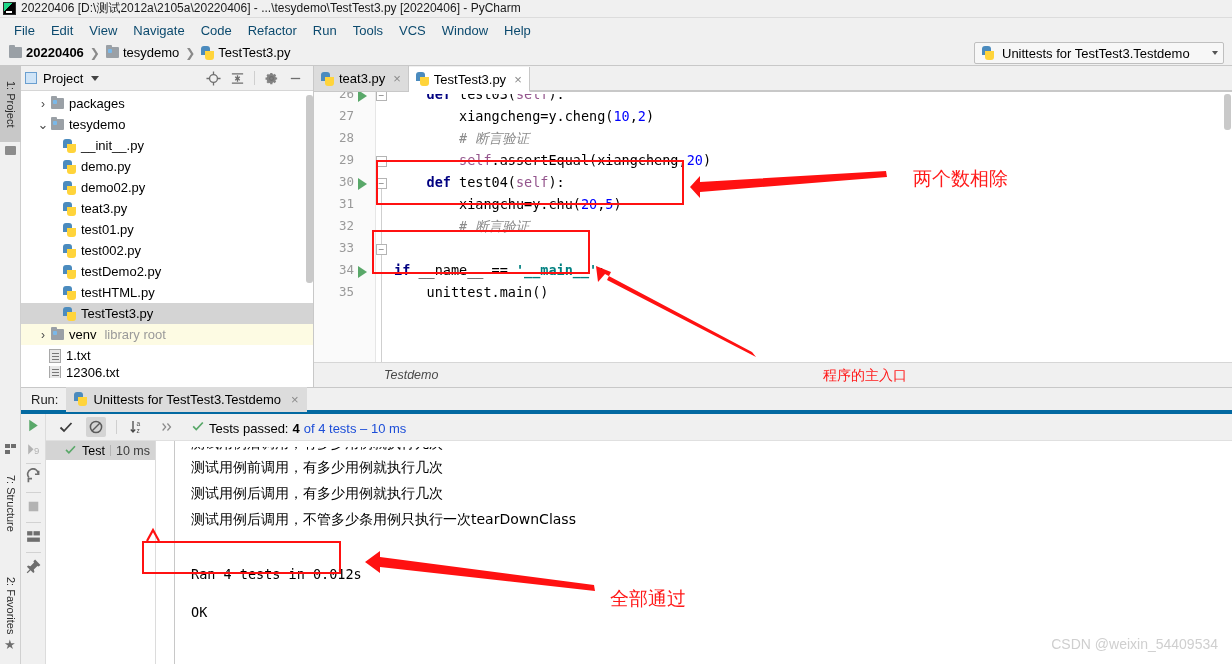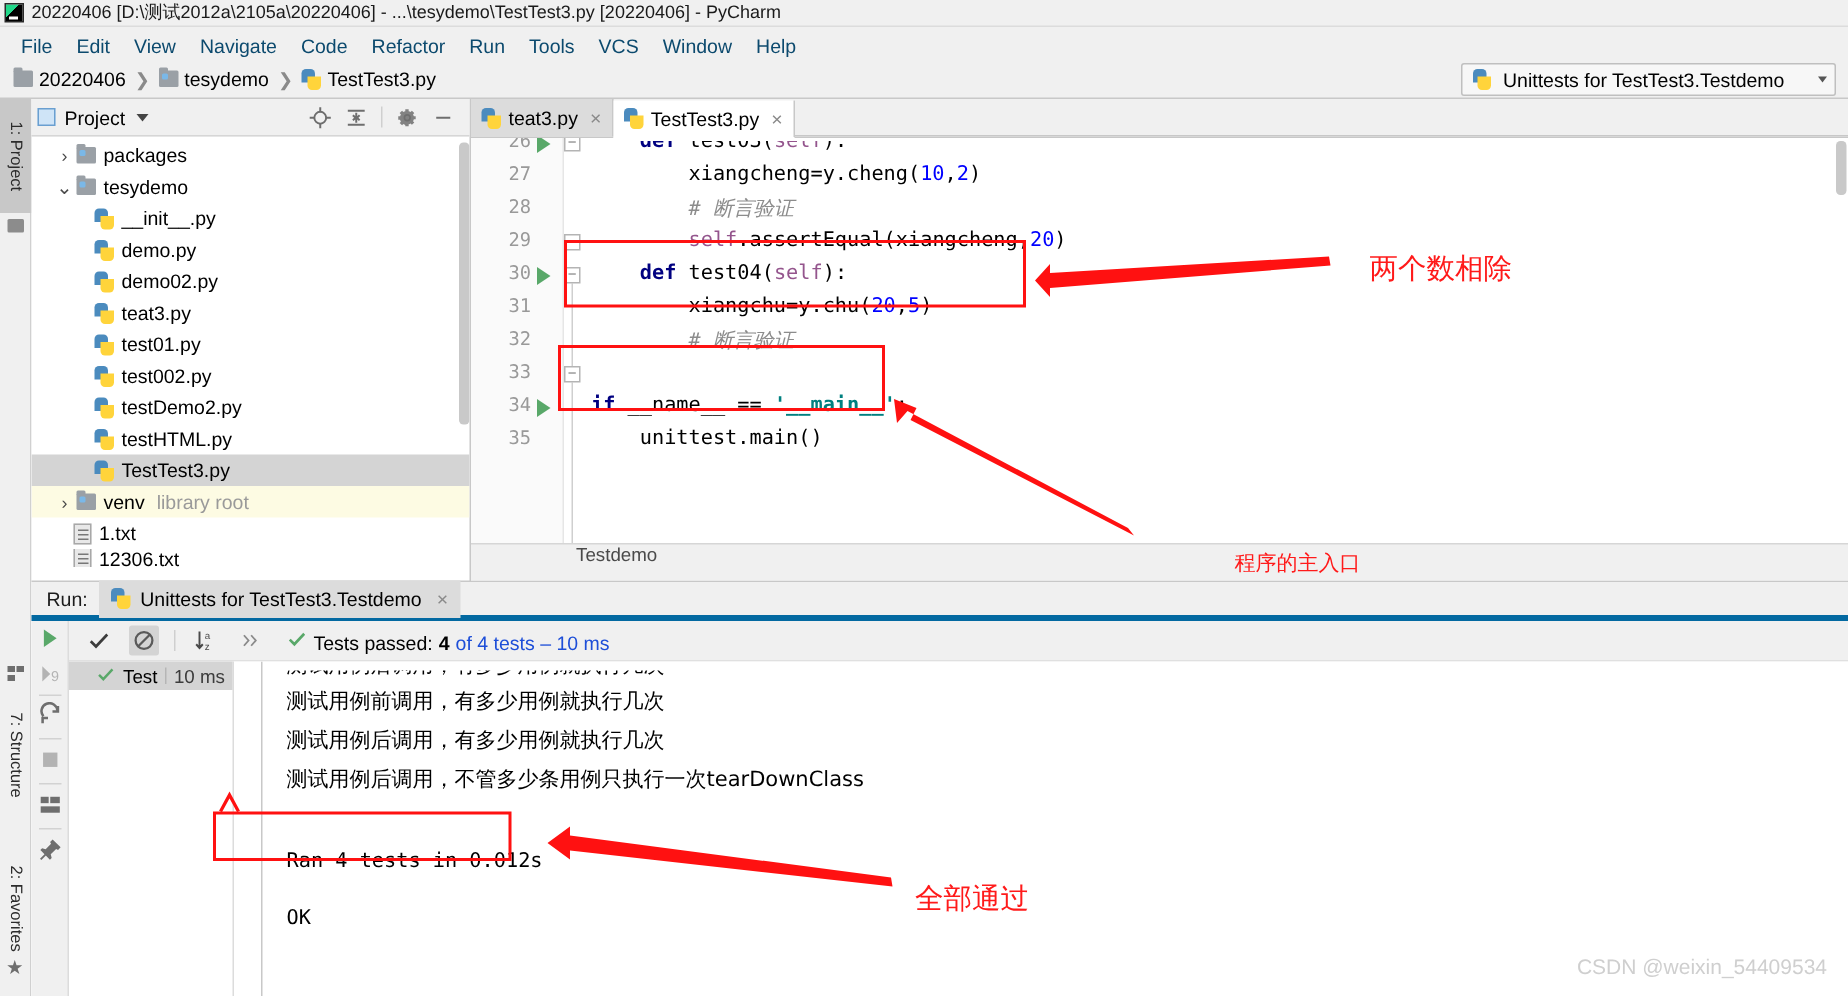--- a/index.html
+++ b/index.html
@@ -35,21 +35,21 @@
   }
   .menubar .mi{ padding:2px 8px; cursor:default; }
 
   
   .navbar{
     position:absolute; left:0; top:40px; width:1232px; height:26px;
     background:#f0f0f0; border-bottom:1px solid #c8c8c8;
     display:flex; align-items:center; padding-left:6px; font-size:13px;
   }
   .crumb{ display:flex; align-items:center; gap:4px; padding:1px 3px; }
-  .crumb.b{ font-weight:normal; }
+  .crumb.b{ font-weight:bold; }
   .sep{ color:#8a8a8a; margin:0 3px; font-size:12px; }
   .fold-ic{
     width:13px;height:11px;background:#9aa0a6;border-radius:1px;position:relative;flex:0 0 13px;
   }
   .fold-ic::before{content:"";position:absolute;left:0;top:-2px;width:6px;height:3px;background:#9aa0a6;border-radius:1px 1px 0 0;}
   .fold-ic.blue::after{content:"";position:absolute;left:2px;top:2px;width:4px;height:4px;background:#7ab8e8;border-radius:1px;}
   .py-ic{
     width:13px;height:14px;flex:0 0 13px;position:relative;
   }
   .py-ic::before{content:"";position:absolute;left:0;top:0;width:9px;height:9px;background:#4b8bbe;border-radius:3px 3px 0 0;}
@@ -135,22 +135,22 @@
   .kw{color:#000080;font-weight:bold;}
   .num{color:#0000ff;}
   .selfc{color:#94558d;}
   .cmt{color:#8c8c8c;font-style:italic;}
   .str{color:#008080;font-weight:bold;}
   .fn{color:#000;}
   .ed-sb{position:absolute;right:1px;top:2px;width:7px;height:36px;background:#c9c9c9;border-radius:3px;}
 
   .edcrumb{
     position:absolute;left:0;bottom:0;width:918px;height:25px;background:#f0f0f0;
-    border-top:1px solid #d6d6d6;display:flex;align-items:flex-start;padding-left:70px;
-    font-size:12.5px;color:#4a4a4a;
+    border-top:1px solid #d6d6d6;display:flex;align-items:center;padding-left:70px;
+    font-size:12.5px;color:#4a4a4a;font-style:italic;
   }
 
   
   .runwin{position:absolute;left:21px;top:388px;width:1211px;height:276px;background:#fff;}
   .run-head{height:26px;background:#f0f0f0;border-bottom:4px solid #0369a1;display:flex;align-items:center;font-size:13px;}
   .run-head .lab{padding:0 8px 0 10px;color:#1c1c1c;}
   .run-tab{height:25px;background:#dcdcdc;display:flex;align-items:center;gap:6px;padding:0 8px;font-size:13px;}
   .run-tab .x{color:#8a8a8a;margin-left:4px;}
   .run-body{position:absolute;left:0;top:26px;width:1211px;height:250px;background:#fff;}
 

